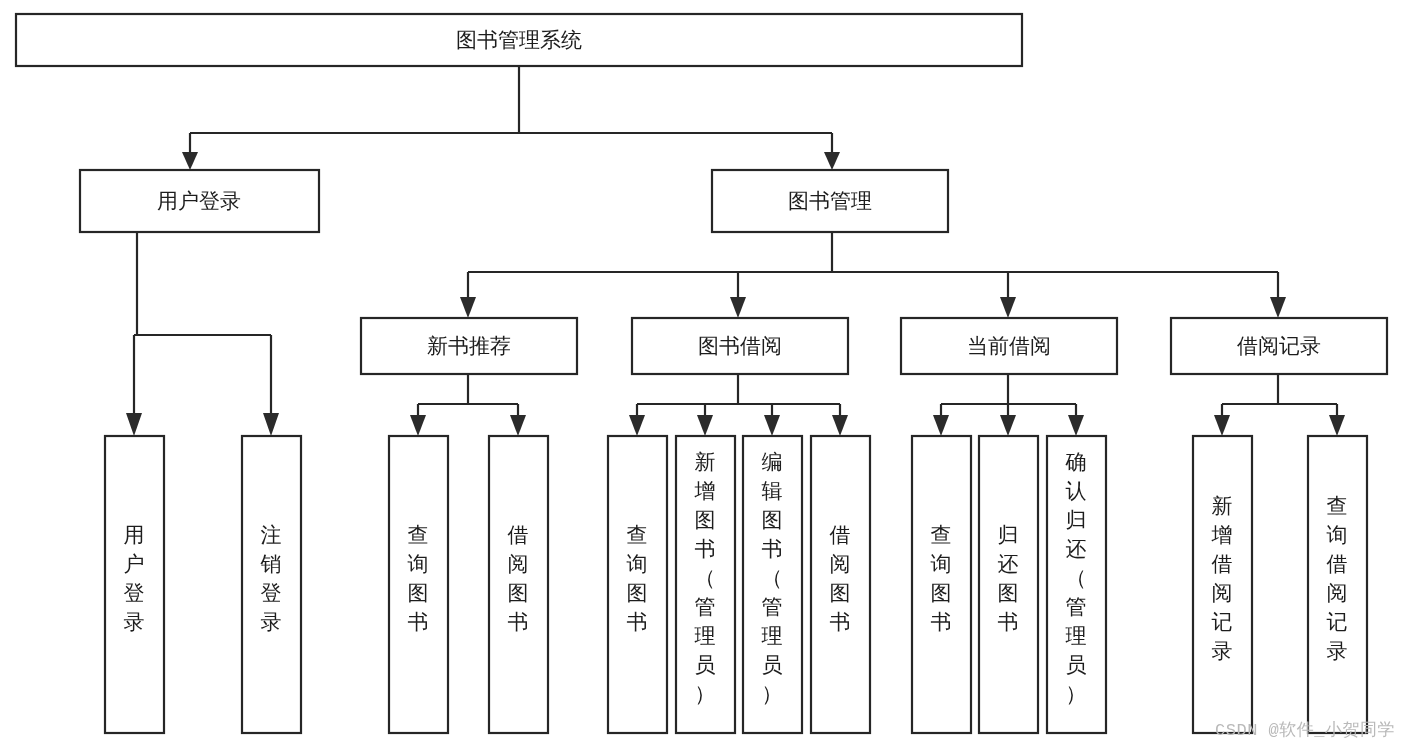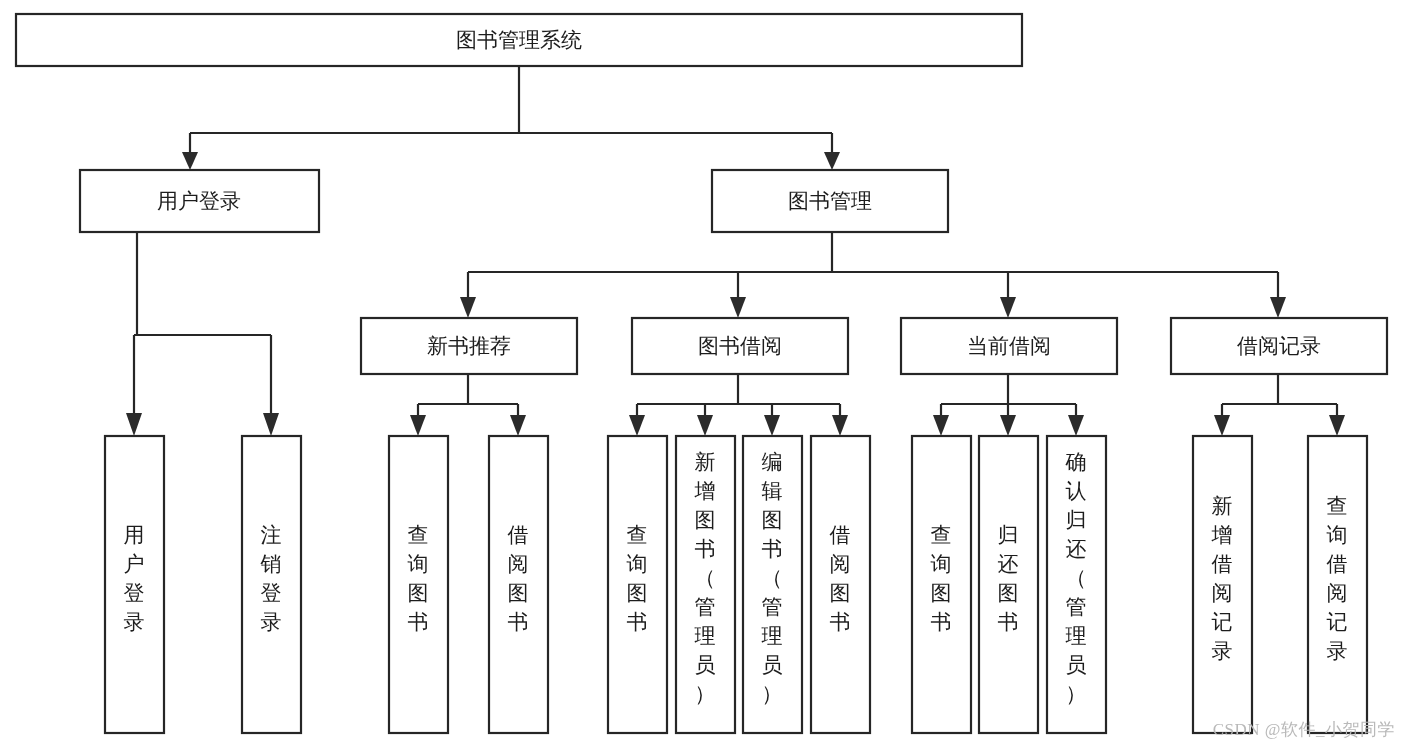--- a/index.html
+++ b/index.html
@@ -52,21 +52,21 @@
   .node-label-v {
     font-family: "Liberation Sans", "DejaVu Sans", sans-serif;
     font-size: 21px;
     fill: #1d1d1d;
     text-anchor: middle;
   }
   .watermark-text {
     position: absolute;
     right: 10px;
     bottom: 6px;
-    font-family: Liberation Serif, serif;
+    font-family: Liberation Mono, monospace;
     font-size: 17px;
     color: #b9b9b9;
     white-space: nowrap;
     letter-spacing: 0.5px;
     user-select: none;
   }
 </style>
 </head>
 <body>
 

